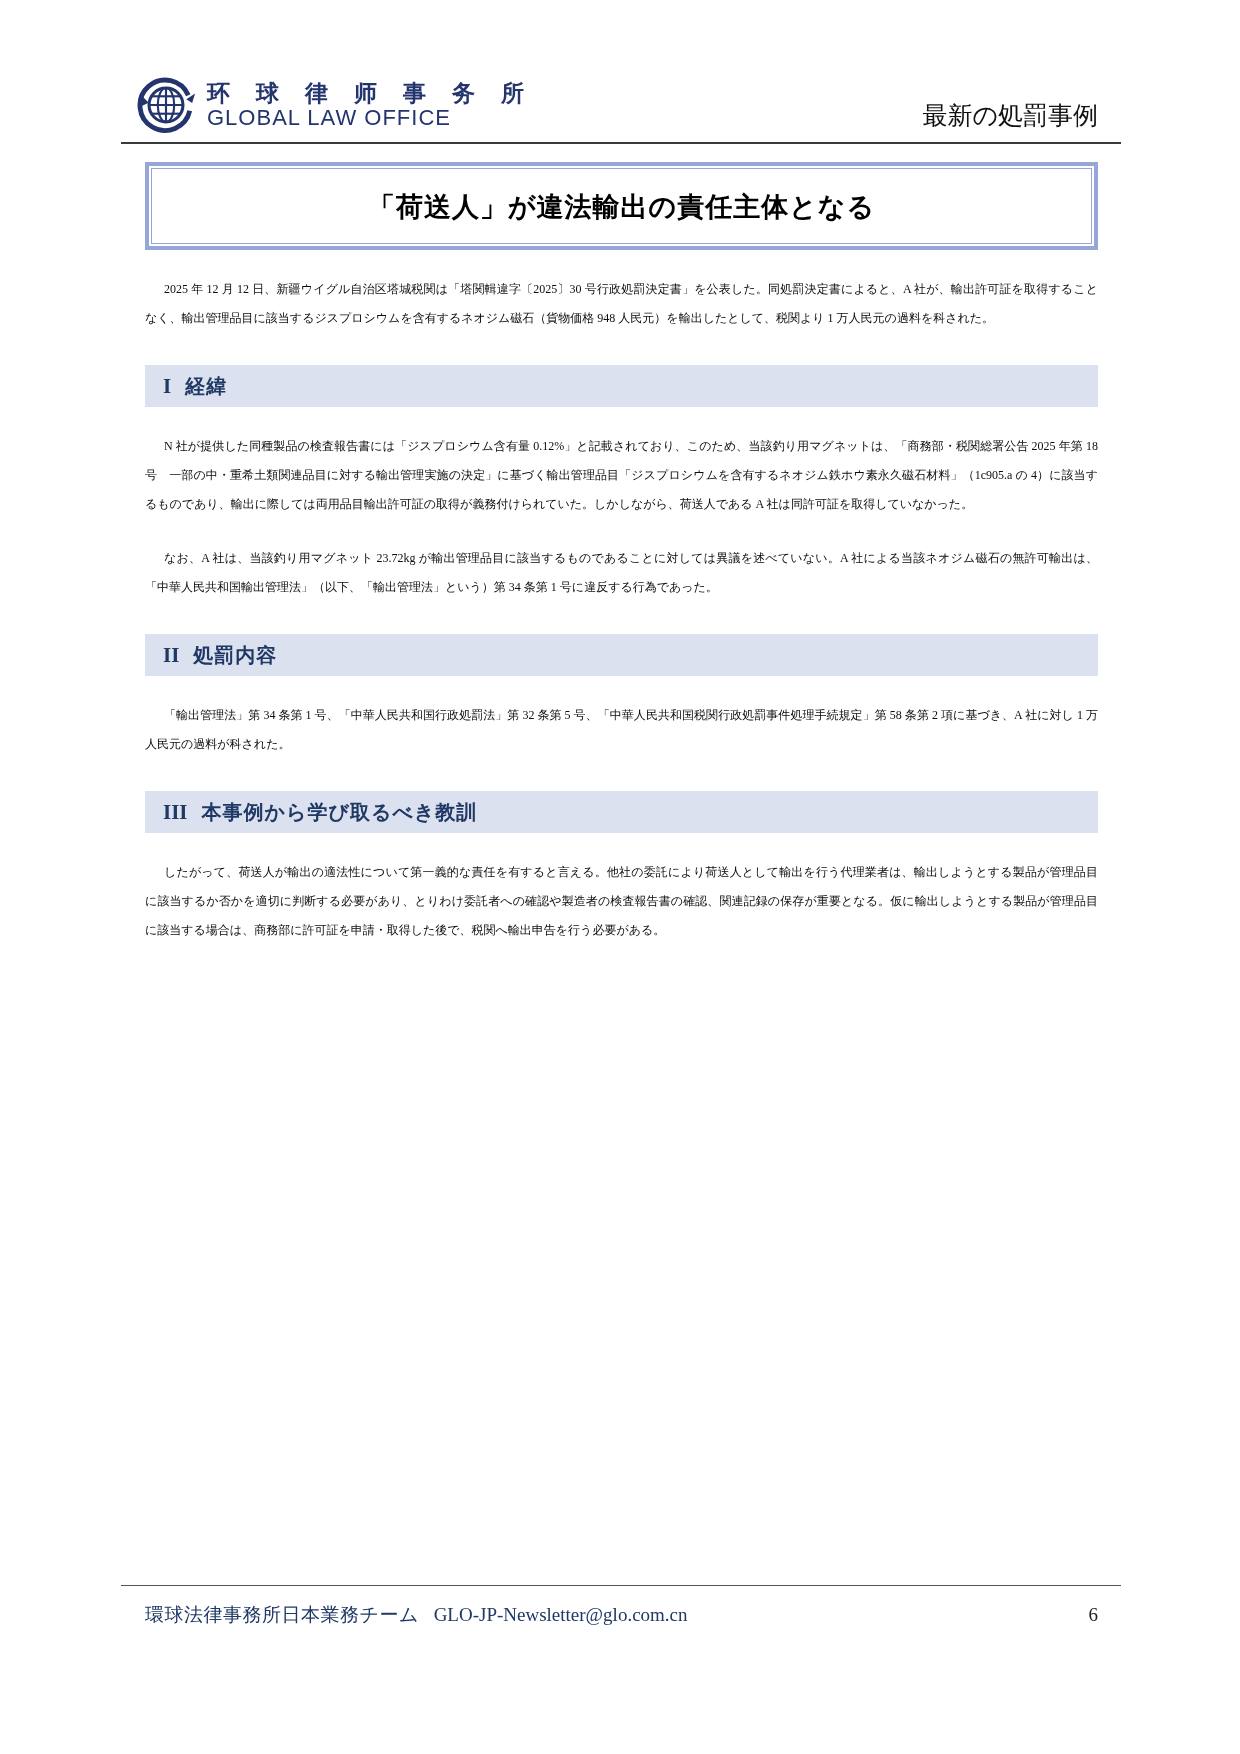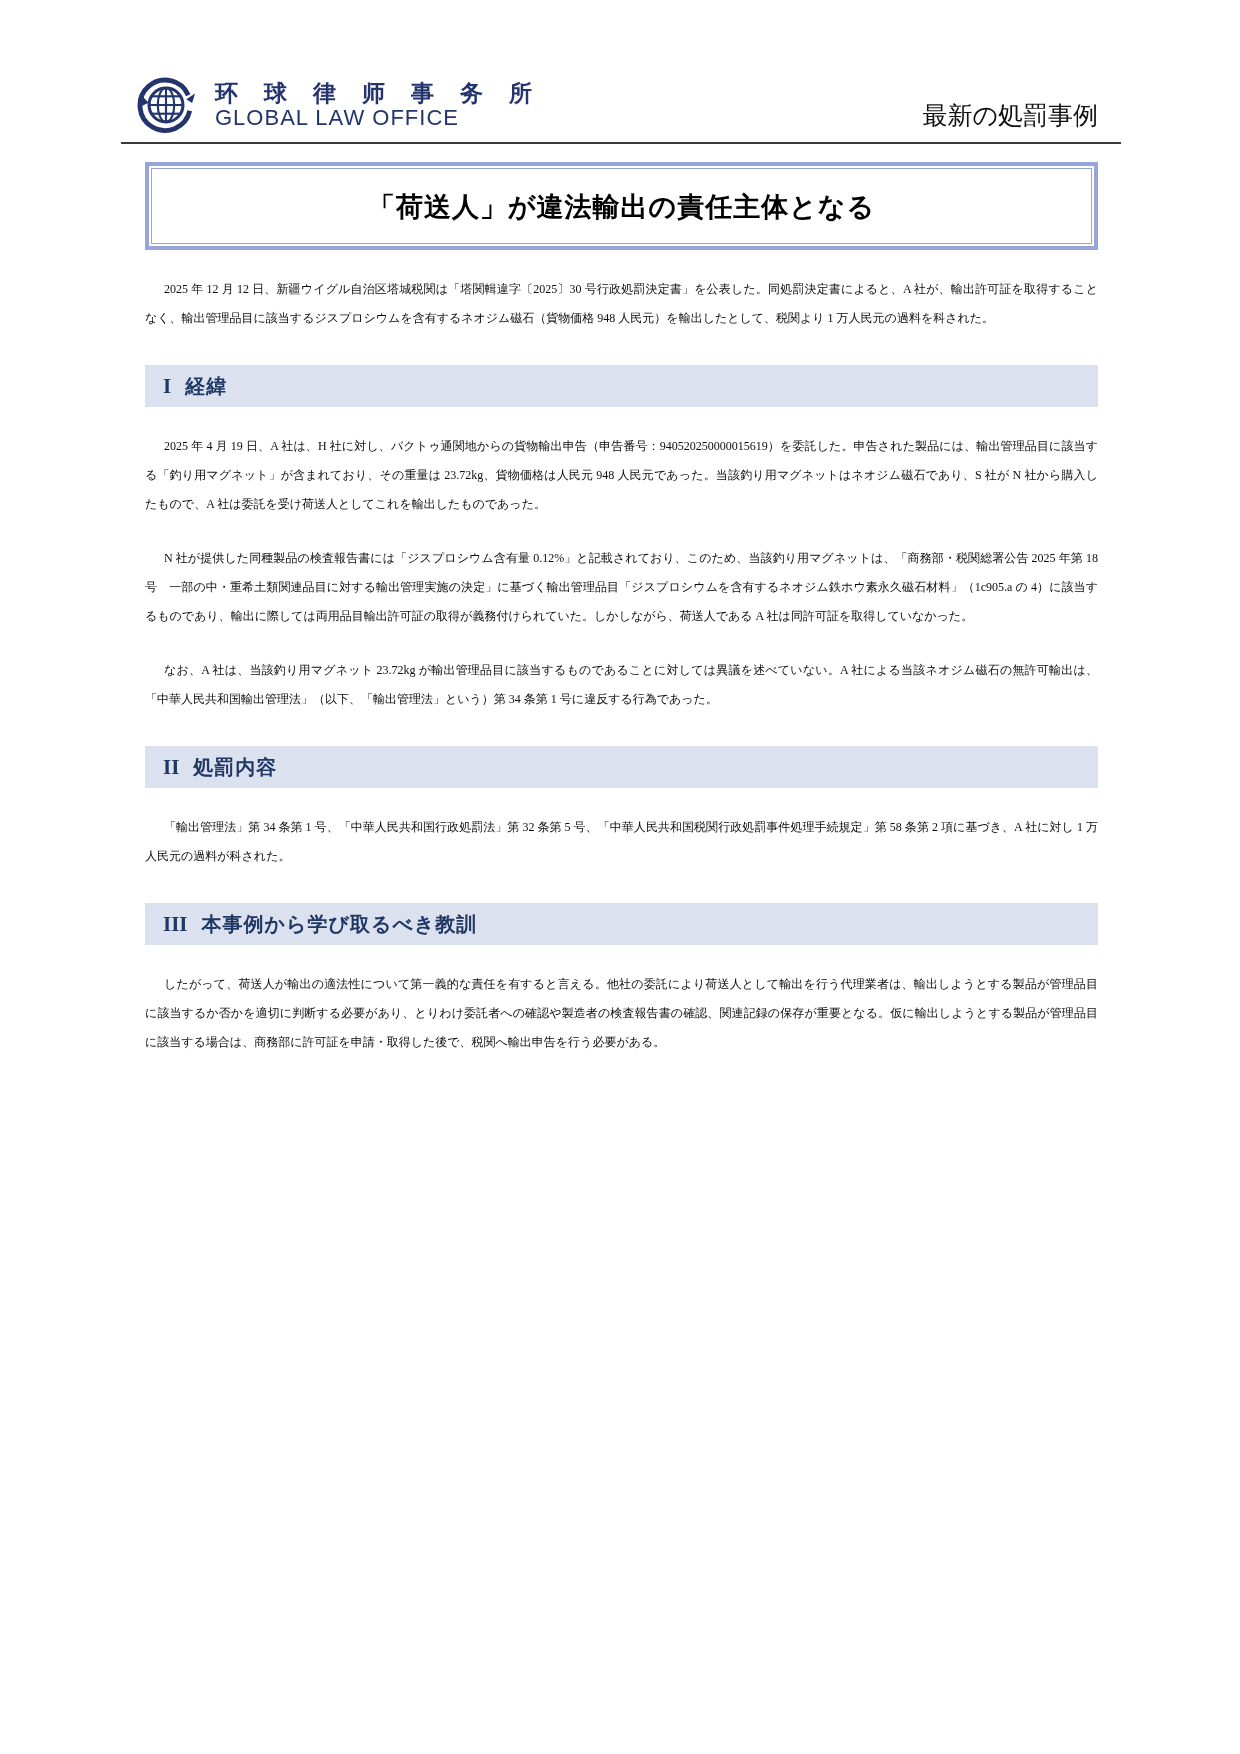--- a/index.html
+++ b/index.html
@@ -17,21 +17,21 @@
     background:#ffffff;
     position:relative;
     padding:74px 142px 0 145px;
     font-family:"Liberation Serif","DejaVu Sans",serif;
     color:#111;
   }
   
   .header{display:flex;justify-content:space-between;align-items:flex-end;margin-left:-10px;}
   .brand{display:flex;align-items:center;gap:10px;}
   .brand-logo{width:62px;height:62px;flex:0 0 auto;}
-  .brand-text{display:flex;flex-direction:column;justify-content:center;margin-left:8px;}
+  .brand-text{display:flex;flex-direction:column;justify-content:center;}
   .brand-cn{
     font-family:"DejaVu Sans","Liberation Sans",sans-serif;
     font-size:23px;font-weight:600;letter-spacing:9px;color:var(--navy);line-height:1.15;white-space:nowrap;
   }
   .brand-en{
     font-family:"Liberation Sans","DejaVu Sans",sans-serif;
     font-size:22px;color:var(--navy);letter-spacing:1px;line-height:1.1;white-space:nowrap;
   }
   .tagline{
     font-family:"DejaVu Sans","Liberation Sans",sans-serif;
@@ -128,30 +128,39 @@
       <h1 class="doc-title">「荷送人」が違法輸出の責任主体となる</h1>
     </div>
   </div>
 
   <p class="body-p">2025 年 12 月 12 日、新疆ウイグル自治区塔城税関は「塔関輯違字〔2025〕30 号行政処罰決定書」を公表した。同処罰決定書によると、A 社が、輸出許可証を取得することなく、輸出管理品目に該当するジスプロシウムを含有するネオジム磁石（貨物価格 948 人民元）を輸出したとして、税関より 1 万人民元の過料を科された。</p>
 
   <div class="band">
     <span class="band-num">I</span>
     <span class="band-label">経緯</span>
   </div>
-  <p class="body-p">2025 年 4 月 19 日、A 社は、H 社に対し、バクトゥ通関地からの貨物輸出申告（申告番号：940520250000015619）を委託した。申告された製品には、輸出管理品目に該当する「釣り用マグネット」が含まれており、その重量は 23.72kg、貨物価格は人民元 948 人民元であった。当該釣り用マグネットはネオジム磁石であり、S 社が N 社から購入したもので、A 社は委託を受け荷送人としてこれを輸出したものであった。</p>
   <p class="body-p">N 社が提供した同種製品の検査報告書には「ジスプロシウム含有量 0.12%」と記載されており、このため、当該釣り用マグネットは、「商務部・税関総署公告 2025 年第 18 号　一部の中・重希土類関連品目に対する輸出管理実施の決定」に基づく輸出管理品目「ジスプロシウムを含有するネオジム鉄ホウ素永久磁石材料」（1c905.a の 4）に該当するものであり、輸出に際しては両用品目輸出許可証の取得が義務付けられていた。しかしながら、荷送人である A 社は同許可証を取得していなかった。</p>
   <p class="body-p">なお、A 社は、当該釣り用マグネット 23.72kg が輸出管理品目に該当するものであることに対しては異議を述べていない。A 社による当該ネオジム磁石の無許可輸出は、「中華人民共和国輸出管理法」（以下、「輸出管理法」という）第 34 条第 1 号に違反する行為であった。</p>
 
   <div class="band">
     <span class="band-num">II</span>
     <span class="band-label">処罰内容</span>
   </div>
   <p class="body-p">「輸出管理法」第 34 条第 1 号、「中華人民共和国行政処罰法」第 32 条第 5 号、「中華人民共和国税関行政処罰事件処理手続規定」第 58 条第 2 項に基づき、A 社に対し 1 万人民元の過料が科された。</p>
 
   <div class="band">
     <span class="band-num">III</span>
     <span class="band-label">本事例から学び取るべき教訓</span>
   </div>
   <p class="body-p">したがって、荷送人が輸出の適法性について第一義的な責任を有すると言える。他社の委託により荷送人として輸出を行う代理業者は、輸出しようとする製品が管理品目に該当するか否かを適切に判断する必要があり、とりわけ委託者への確認や製造者の検査報告書の確認、関連記録の保存が重要となる。仮に輸出しようとする製品が管理品目に該当する場合は、商務部に許可証を申請・取得した後で、税関へ輸出申告を行う必要がある。</p>
 
+  <div class="footer">
+    <div class="footer-rule"></div>
+    <div class="footer-row">
+      <div class="footer-left">
+        <span class="team">環球法律事務所日本業務チーム</span>
+        <span class="email">GLO-JP-Newsletter@glo.com.cn</span>
+      </div>
+      <div class="page-num">6</div>
+    </div>
+  </div>
 
 </div>
 
 </body></html>

